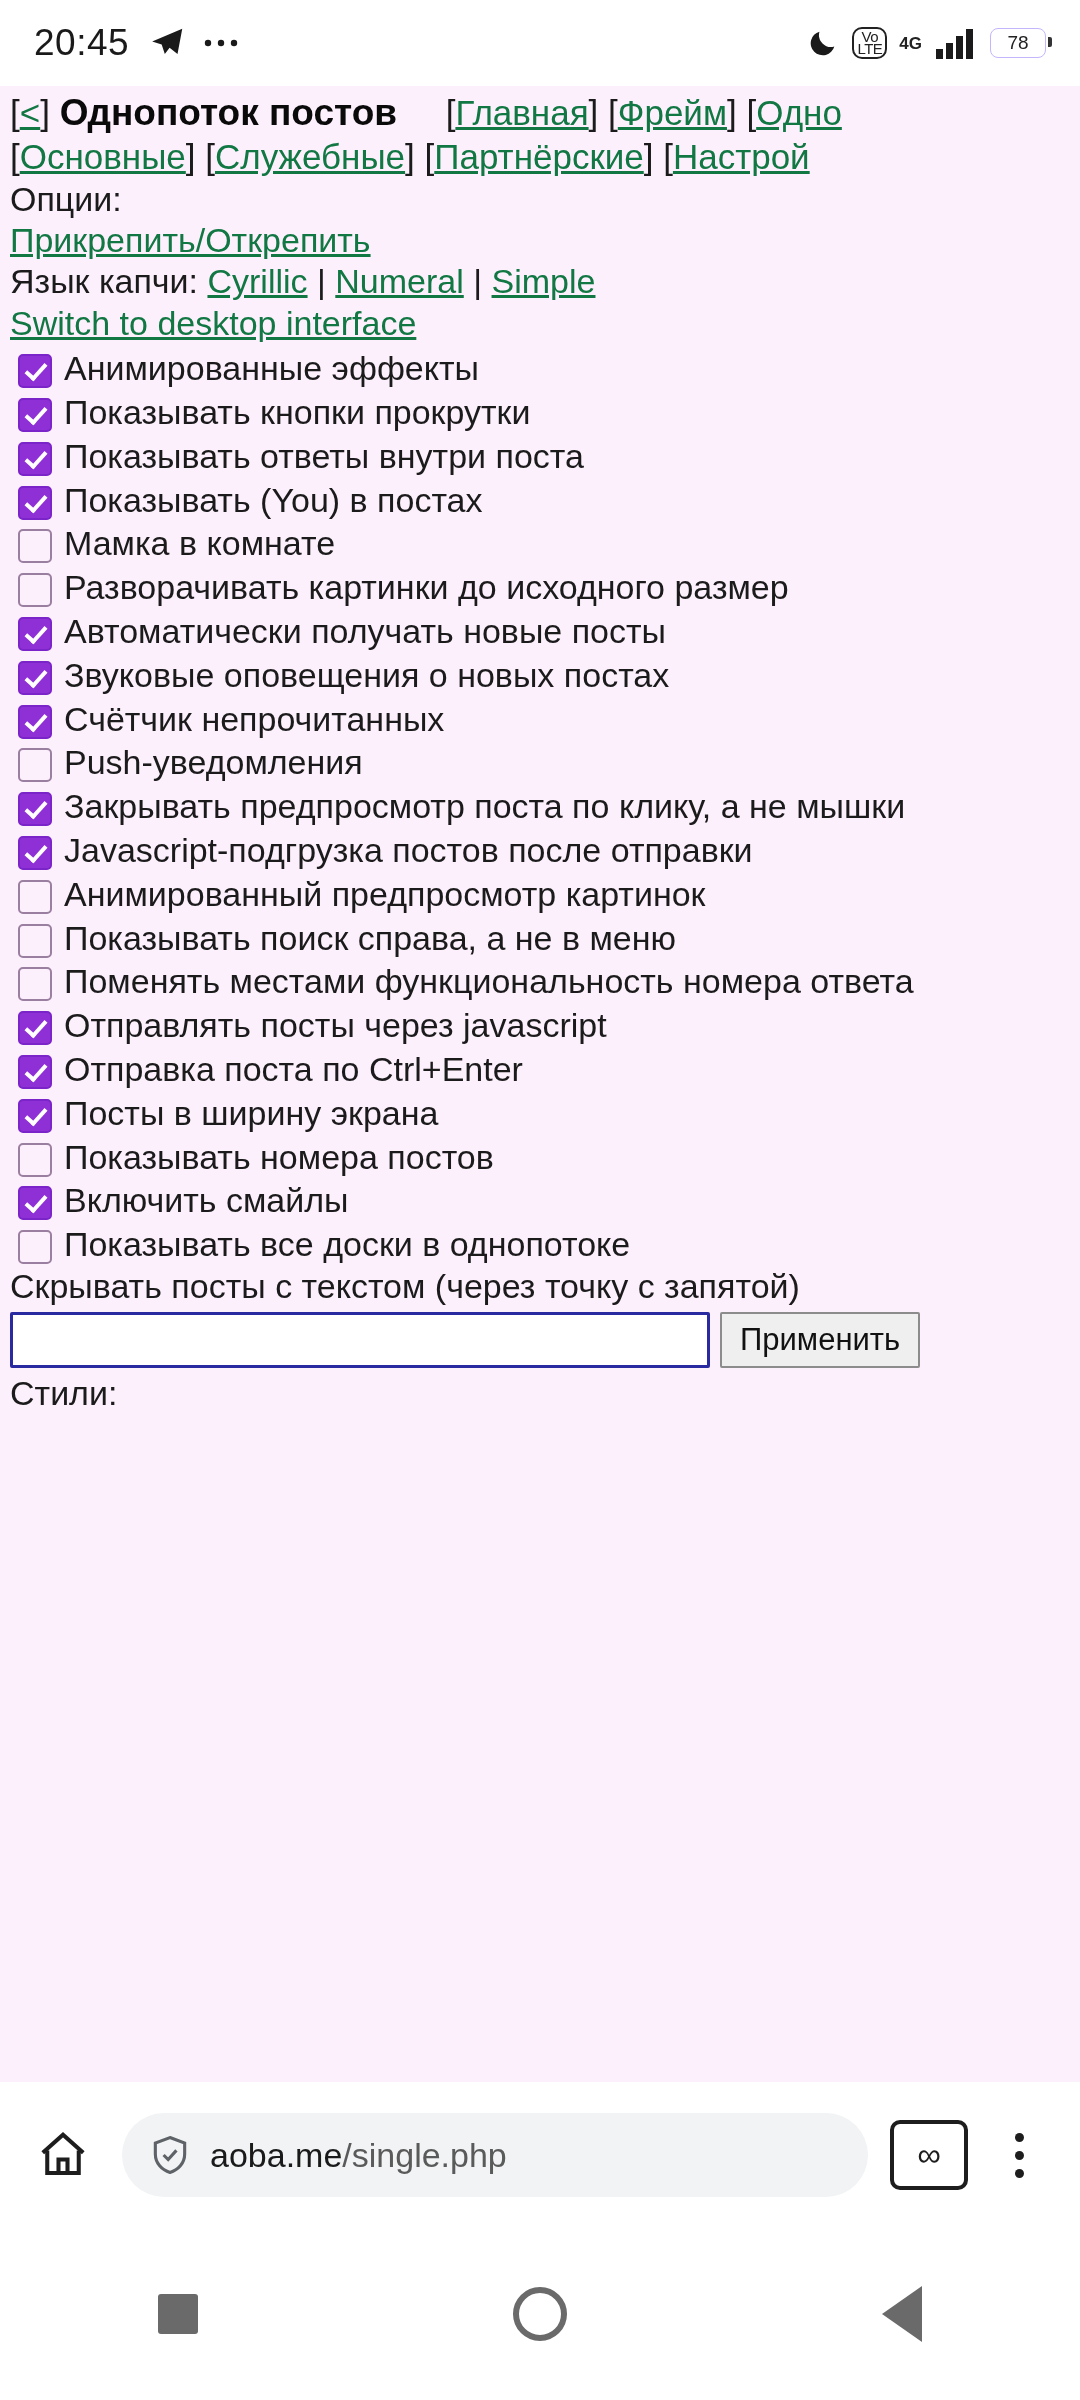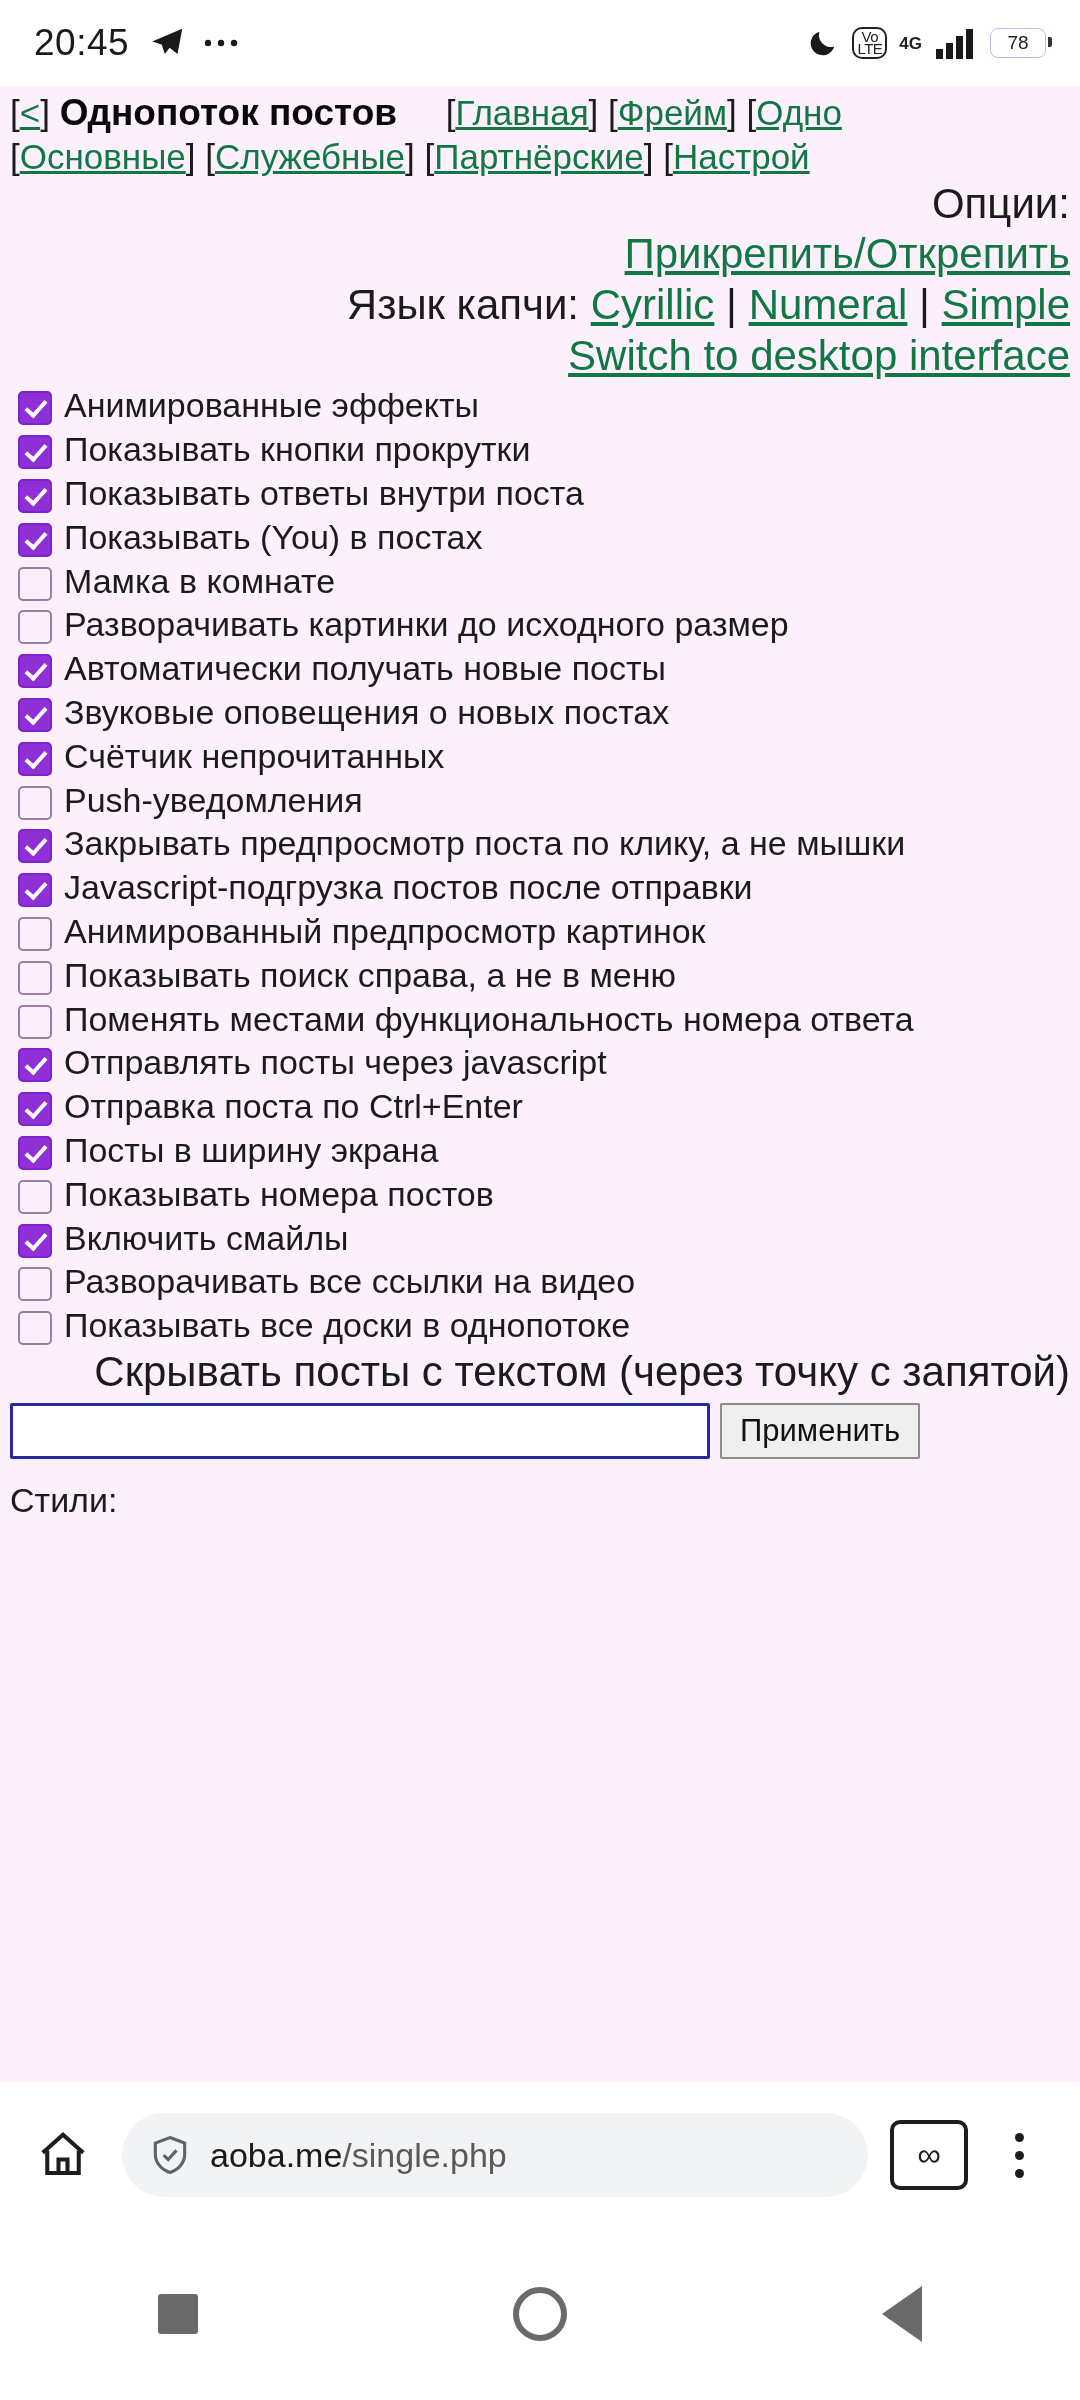--- a/index.html
+++ b/index.html
@@ -108,24 +108,23 @@
   }
   .title-main {
     font-weight: bold;
     font-size: 37px;
     color: #0a0a0a;
   }
   .brackets {
     color: #1b1b1b;
   }
   .row-text {
-    font-size: 42px;
+    font-size: 34px;
     margin: 2px 0;
     white-space: nowrap;
-    text-align: right;
   }
 
   
   .cb-row {
     display: flex;
     align-items: flex-start;
     margin: 0;
     white-space: nowrap;
   }
   .cb-row.wrap {
@@ -185,21 +184,21 @@
     background: #efefef;
     border: 2px solid #8c8c8c;
     border-radius: 2px;
     font-size: 31px;
     padding: 0 18px;
     color: #111;
     font-family: "Liberation Sans", sans-serif;
   }
   .styles-label {
     font-size: 34px;
-    margin-top: 22px;
+    margin-top: 6px;
   }
   .cut-line {
     font-size: 34px;
     color: #117743;
     overflow: hidden;
     height: 18px;
     margin-top: 4px;
   }
 
   
@@ -460,24 +459,20 @@
   <div class="cb-row">
       <span class="cb"></span>
       <span class="cb-label">Показывать номера постов</span>
     </div>
   <div class="cb-row">
       <span class="cb checked"></span>
       <span class="cb-label">Включить смайлы</span>
     </div>
   <div class="cb-row">
       <span class="cb"></span>
-      <span class="cb-label">Разворачивать все ссылки на видео</span>
-    </div>
-  <div class="cb-row">
-      <span class="cb"></span>
       <span class="cb-label">Показывать все доски в однопотоке</span>
     </div>
 
   <div class="row-text">Скрывать посты с текстом (через точку с запятой)</div>
 
   <div class="input-row">
     <input class="text-input" type="text" value="" style="">
     <button class="apply-btn">Применить</button>
   </div>
 

